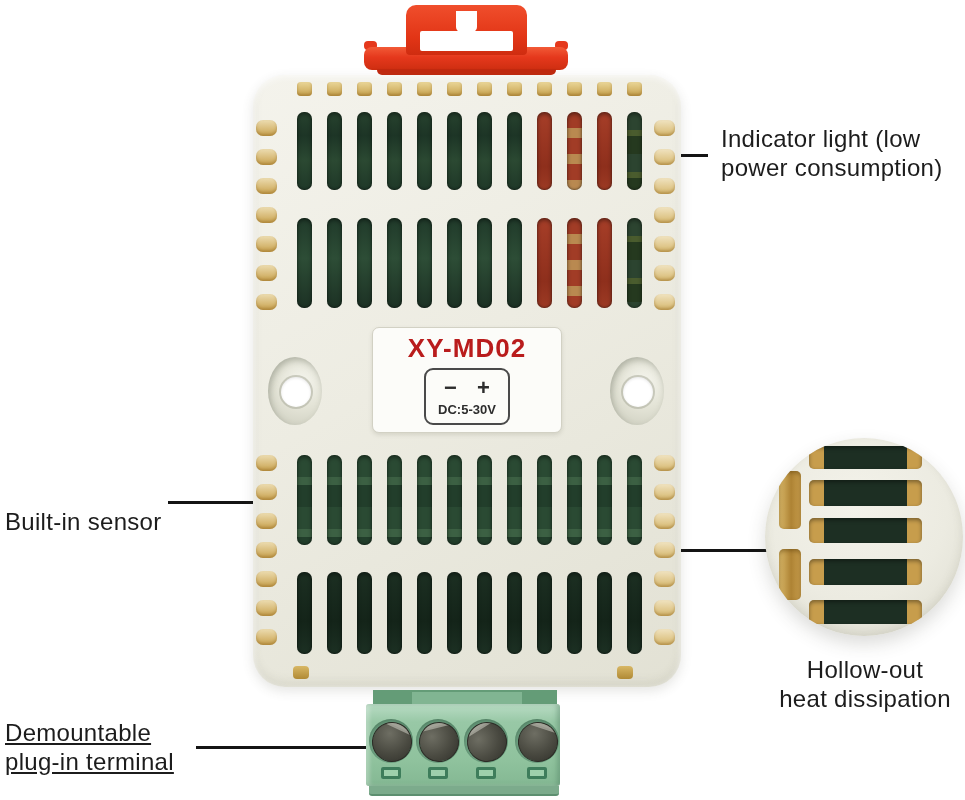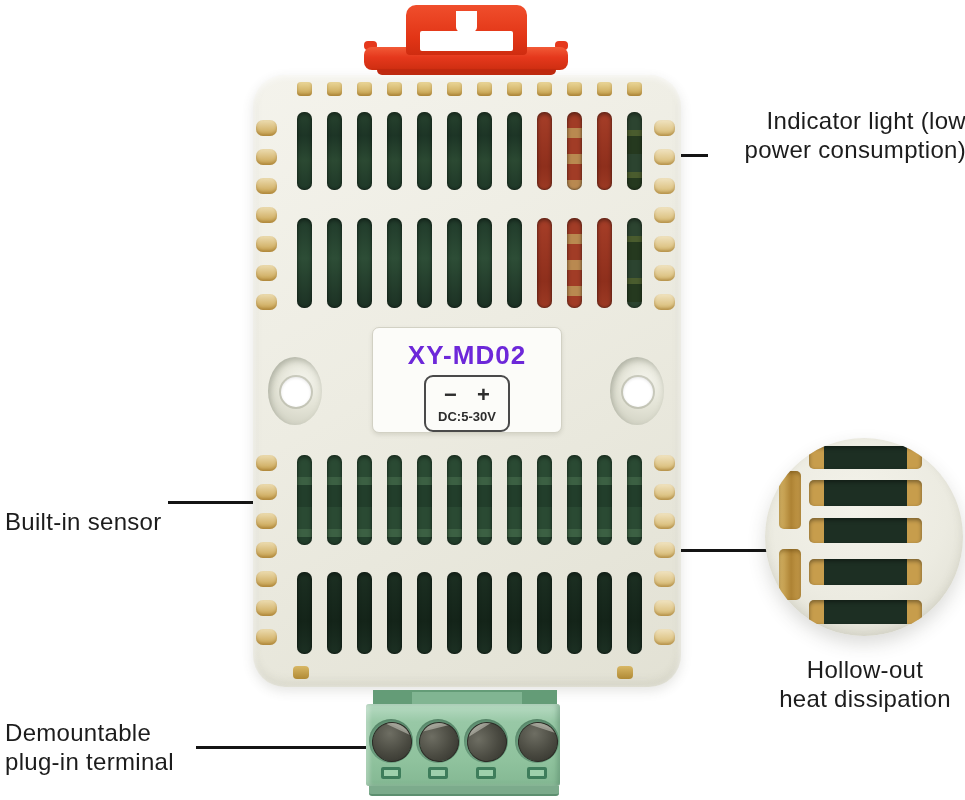--- a/index.html
+++ b/index.html
@@ -51,21 +51,21 @@
   .ear-recess{position:absolute;width:54px;height:68px;border-radius:50%;
         background:radial-gradient(circle at 62% 38%,#f6f6ef 0%,#e4e4d7 45%,#c9cabb 100%);
         box-shadow:inset 2px 3px 6px rgba(90,95,80,.35);}
   .ear-hole{position:absolute;width:30px;height:30px;border-radius:50%;background:#fff;
         box-shadow:0 0 0 2px rgba(170,172,155,.55), inset 0 1px 3px rgba(0,0,0,.1);}
 
   
   .plate{position:absolute;left:372px;top:327px;width:188px;height:104px;border-radius:7px;
         background:#fcfcf9;border:1px solid #d2d1c4;box-shadow:0 2px 4px rgba(80,80,60,.15);
         display:flex;flex-direction:column;align-items:center;}
-  .plate-title{margin-top:12px;font-size:26px;font-weight:700;color:#6d28d9;letter-spacing:1px;}
+  .plate-title{margin-top:5px;font-size:26px;font-weight:700;color:#b91c1c;letter-spacing:1px;}
   .plate-boxes{display:flex;gap:7px;margin-top:4px;}
   .pbox{width:82px;height:53px;border:2px solid #4a4a4a;border-radius:9px;
         display:flex;flex-direction:column;align-items:center;justify-content:center;}
   .pbox .big{font-size:22px;font-weight:700;color:#2d2d2d;line-height:1.05;}
   .pbox .big.wide{word-spacing:14px;}
   .pbox .small{font-size:13px;font-weight:700;color:#2d2d2d;margin-top:2px;}
 
   
   .term-strip{position:absolute;left:373px;top:690px;width:184px;height:16px;background:#649c77;}
   .term-strip-inner{position:absolute;left:412px;top:692px;width:110px;height:12px;background:#81b592;}
@@ -97,26 +97,26 @@
 </head>
 <body>
 
 <div class="stage">
 
   <div class="leader" style="left:570px;top:154px;width:138px;"></div>
   <div class="leader" style="left:168px;top:501px;width:200px;"></div>
   <div class="leader" style="left:663px;top:549px;width:104px;"></div>
   <div class="leader" style="left:196px;top:746px;width:198px;"></div>
 
-  <div class="note" style="left:721px;top:107px;width:245px;text-align:right;">Indicator light (low
+  <div class="note" style="left:721px;top:125px;width:245px;">Indicator light (low
 power consumption)</div>
   <div class="note" style="left:5px;top:508px;">Built-in sensor</div>
   <div class="note" style="left:747px;top:656px;width:236px;text-align:center;">Hollow-out
 heat dissipation</div>
-  <div class="note" style="left:5px;top:719px;">Demountable
+  <div class="note" style="left:5px;top:719px;text-decoration:underline;">Demountable
 plug-in terminal</div>
 
   <div>
     <div class="clip-nub" style="left:364px;"></div>
     <div class="clip-nub" style="left:555px;"></div>
     <div class="clip-base"></div>
     <div class="clip-step"></div>
     <div class="clip-center"></div>
     <div class="clip-hole"></div>
     <div class="clip-notch"></div>

